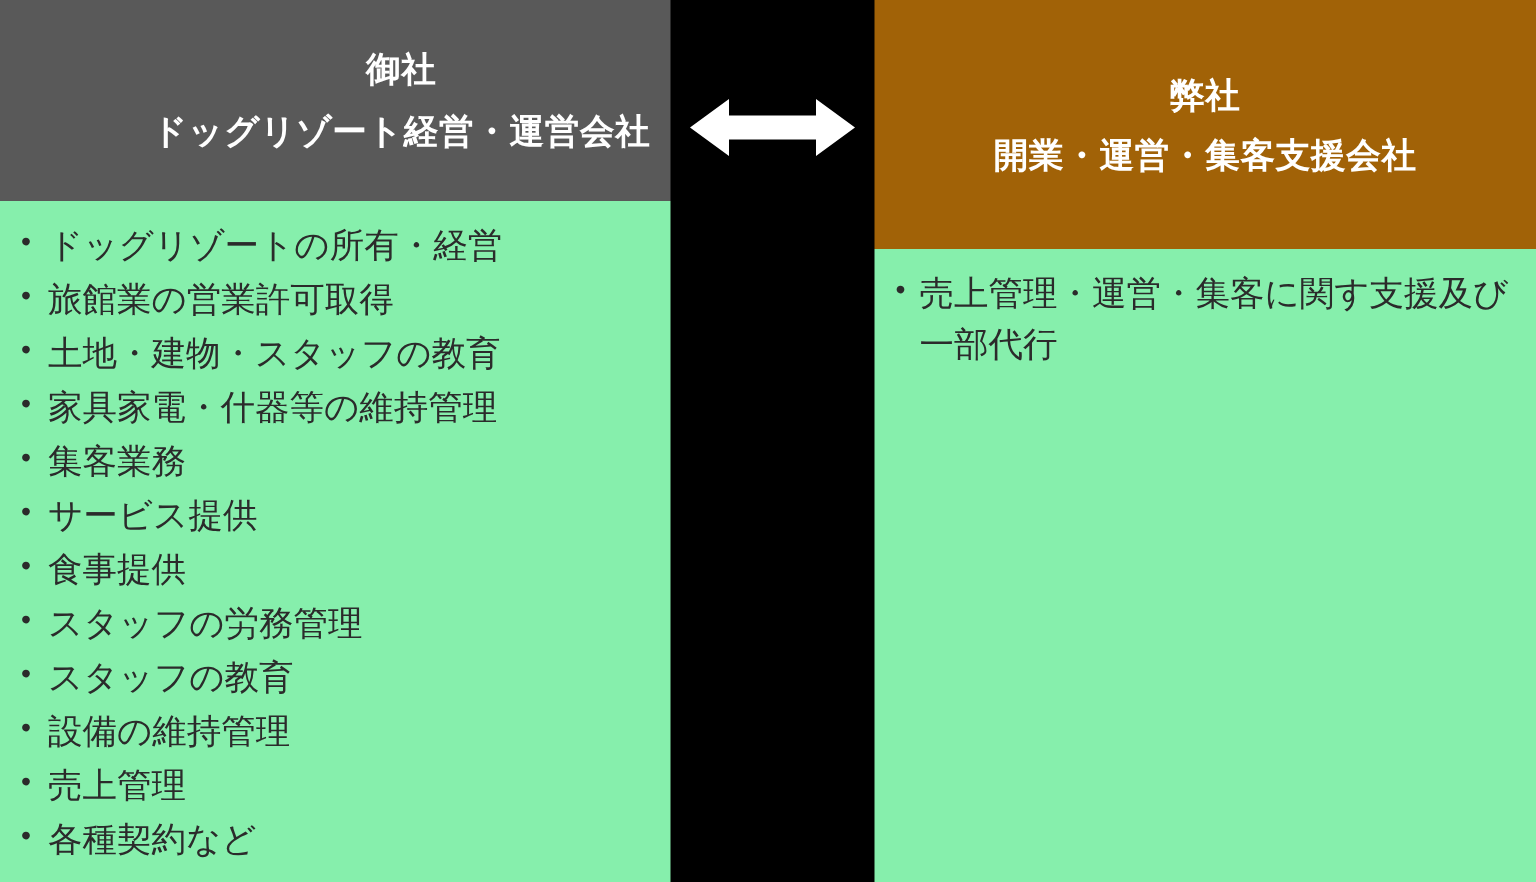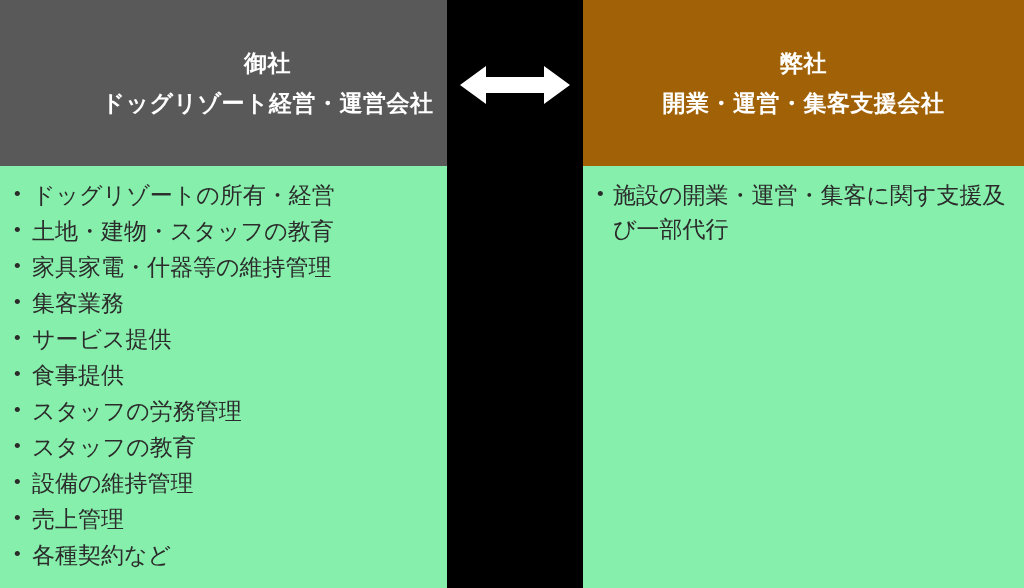--- a/index.html
+++ b/index.html
@@ -112,20 +112,21 @@
 <div class="stage">
 
   <div class="column col-left">
     <div class="col-header">
       <div class="header-line1">御社</div>
       <div class="header-line2">ドッグリゾート経営・運営会社</div>
     </div>
     <div class="col-body">
       <ul class="bullet-list">
         <li class="bullet-item">ドッグリゾートの所有・経営</li>
+        <li class="bullet-item">旅館業の営業許可取得</li>
         <li class="bullet-item">土地・建物・スタッフの教育</li>
         <li class="bullet-item">家具家電・什器等の維持管理</li>
         <li class="bullet-item">集客業務</li>
         <li class="bullet-item">サービス提供</li>
         <li class="bullet-item">食事提供</li>
         <li class="bullet-item">スタッフの労務管理</li>
         <li class="bullet-item">スタッフの教育</li>
         <li class="bullet-item">設備の維持管理</li>
         <li class="bullet-item">売上管理</li>
         <li class="bullet-item">各種契約など</li>
@@ -141,18 +142,18 @@
     </div>
   </div>
 
   <div class="column col-right">
     <div class="col-header">
       <div class="header-line1">弊社</div>
       <div class="header-line2">開業・運営・集客支援会社</div>
     </div>
     <div class="col-body">
       <ul class="bullet-list">
-        <li class="bullet-item">施設の開業・運営・集客に関す支援及び一部代行</li>
+        <li class="bullet-item">売上管理・運営・集客に関す支援及び一部代行</li>
       </ul>
     </div>
   </div>
 
 </div>
 
 </body></html>

